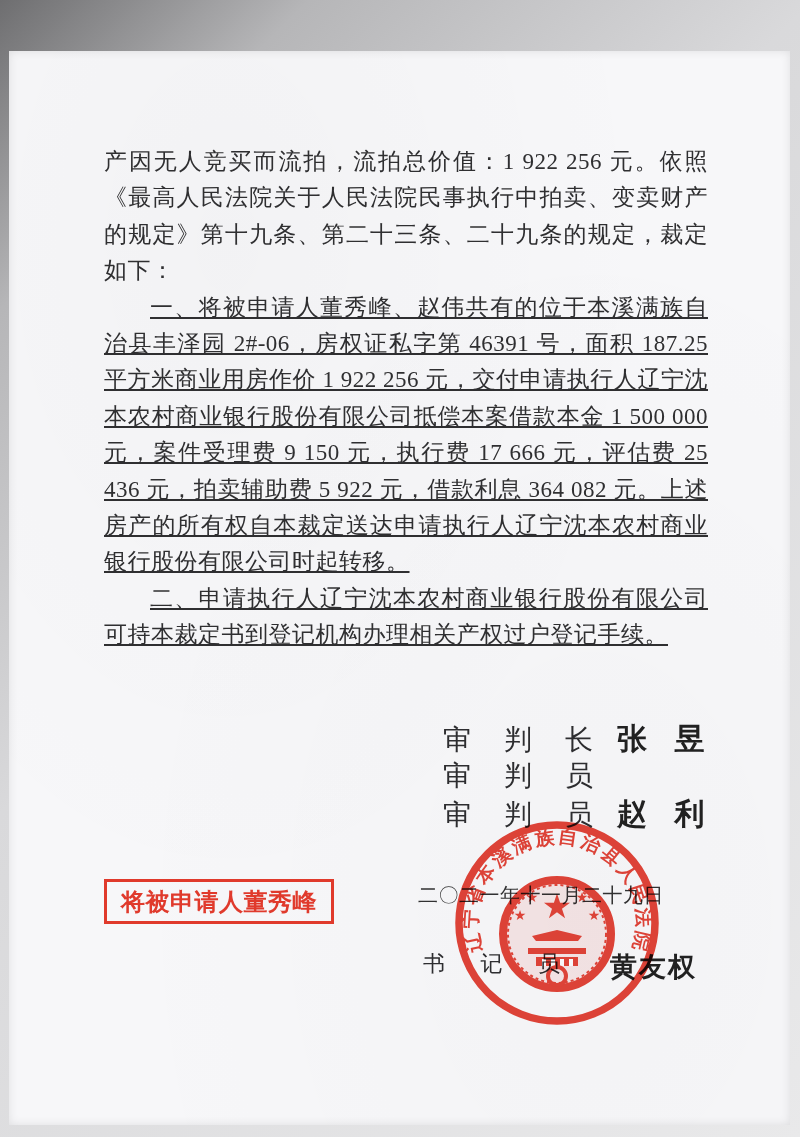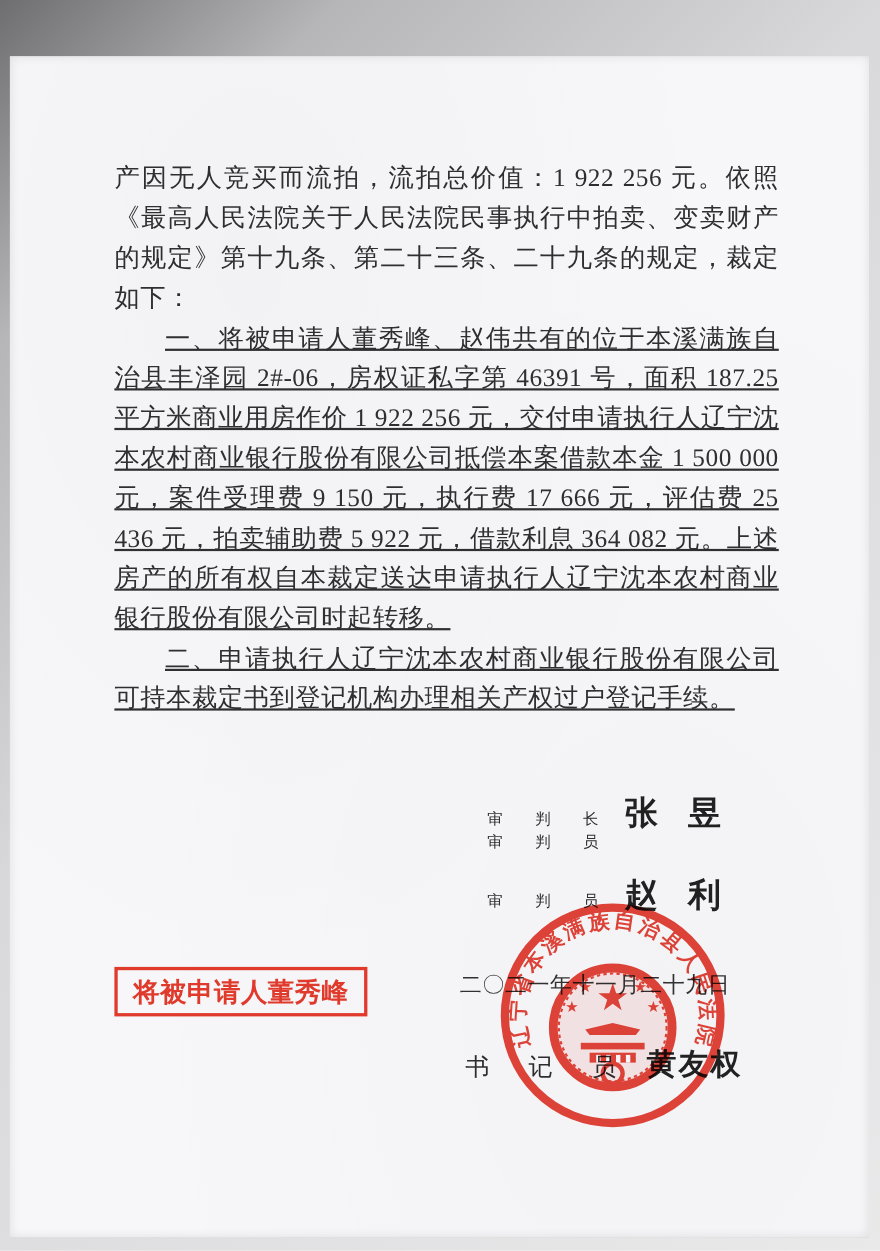--- a/index.html
+++ b/index.html
@@ -36,37 +36,37 @@
 
   .sig-block {
     position: absolute; left: 434px; top: 668px;
     z-index: 3; mix-blend-mode: multiply;
   }
   .sig-row {
     display: flex; align-items: baseline;
     height: 37.5px;
   }
   .sig-role {
-    font-size: 14px; color: #2f2f31; word-spacing: 26px; white-space: pre; text-align: right;
+    font-size: 28px; color: #2f2f31; word-spacing: 26px; white-space: pre; text-align: right;
   }
   .sig-name {
     font-size: 30px; font-weight: bold; color: #222;
     margin-left: 24px; word-spacing: 20px; white-space: pre; text-align: center;
   }
 
   .date-line {
     position: absolute; left: 409px; top: 831px;
     font-size: 20px; color: #333; letter-spacing: 0.5px;
     z-index: 3; mix-blend-mode: multiply; white-space: pre;
   }
 
   .clerk-row {
     position: absolute; left: 414px; top: 898px;
-    display: flex; align-items: flex-end;
-    z-index: 3; mix-blend-mode: multiply;
+    display: flex; align-items: flex-start;
+    z-index: 3; mix-blend-mode: multiply; gap: 22px;
   }
   .clerk-role { font-size: 22px; color: #2f2f31; word-spacing: 30px; white-space: pre; }
   .clerk-name { font-size: 27px; font-weight: bold; color: #222; margin-left: 28px; letter-spacing: 2px; }
 
   .copy-stamp {
     position: absolute; left: 95px; top: 828px;
     width: 224px; height: 39px;
     border: 3px solid #e03a2c;
     color: #e03a2c;
     font-size: 24px; font-weight: bold; letter-spacing: 0.5px;

